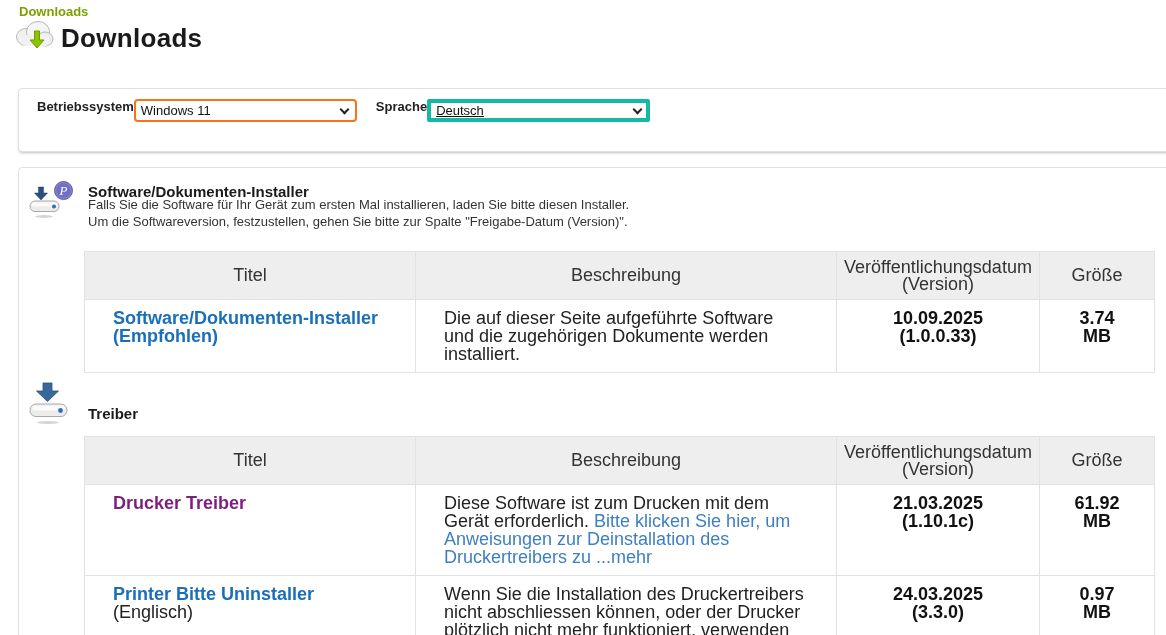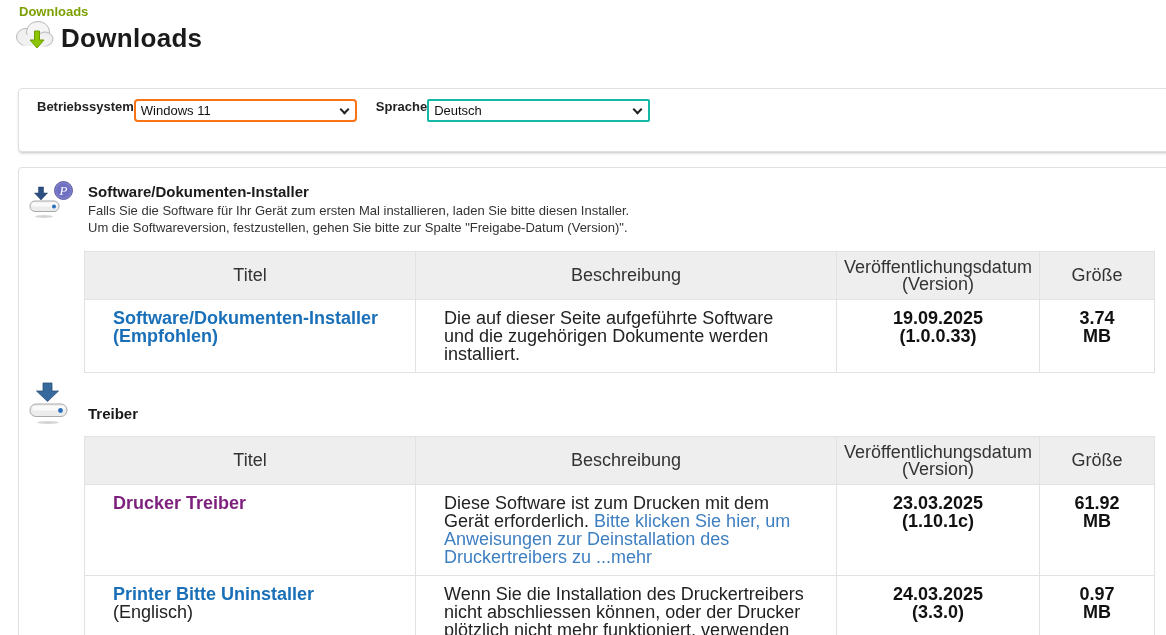--- a/index.html
+++ b/index.html
@@ -18,21 +18,21 @@
   .filter-panel { top:88px; height:64px; box-shadow:0 2px 3px -1px rgba(0,0,0,.25);
                   display:flex; padding:10px 0 0 18px; }
   .content-panel { top:167px; height:540px; }
 
   .filter-group { display:flex; flex-direction:row; margin-right:19px; }
   .filter-label { font-size:13px; font-weight:bold; color:#222; margin-bottom:7px; }
   .select-wrap { position:relative; width:223px; }
   select { width:223px; height:23px; font-size:13px; font-family:"Liberation Sans",sans-serif;
            background:#fff; appearance:none; -webkit-appearance:none; padding:0 22px 0 5px; color:#111; }
   .os-select { border:2px solid #f97316; border-radius:4px; }
-  .lang-select { border:2px solid #14b8a6; border-radius:2px; }
+  .lang-select { border:4px solid #14b8a6; border-radius:2px;text-decoration:underline; }
   .chevron { position:absolute; right:9px; top:7px; width:7px; height:7px;
              border-right:2px solid #222; border-bottom:2px solid #222;
              transform:rotate(45deg); pointer-events:none; }
 
   .section-icon { position:absolute; left:9px; }
   .section-title { position:absolute; left:69px; font-size:15px; font-weight:bold; color:#1a1a1a; }
   .section-desc { position:absolute; left:69px; font-size:13px; color:#333; line-height:17px; }
 
   table.dl { position:absolute; left:65px; width:1070px; border-collapse:collapse;
              font-size:18px; table-layout:fixed; }
@@ -102,21 +102,21 @@
       <rect x="2" y="22" width="29" height="10.5" rx="5" fill="#ececec" stroke="#a9a9a9"></rect>
       <rect x="3.5" y="23.5" width="26" height="4" rx="2" fill="#fafafa"></rect>
       <circle cx="26" cy="27.5" r="2" fill="#2a6fbd"></circle>
       <ellipse cx="16" cy="37.5" rx="9" ry="1.4" fill="#d5d5d5"></ellipse>
       <circle cx="35.5" cy="11.5" r="9" fill="#8080cd" stroke="#5f5f9e"></circle>
       <circle cx="35.5" cy="11.5" r="7.2" fill="#6f6fc4"></circle>
       <text x="35.5" y="16" font-size="13" font-style="italic" font-family="'Liberation Serif',serif" fill="#fff" text-anchor="middle">P</text>
     </svg>
   </span>
   <div class="section-title" style="top:15px;">Software/Dokumenten-Installer</div>
-  <div class="section-desc" style="top:34px;">
+  <div class="section-desc" style="top:28px;">
     <div>Falls Sie die Software für Ihr Gerät zum ersten Mal installieren, laden Sie bitte diesen Installer.</div>
     <div>Um die Softwareversion, festzustellen, gehen Sie bitte zur Spalte "Freigabe-Datum (Version)".</div>
   </div>
 
   <table class="dl t1">
     <colgroup>
         <col class="col-title">
         <col class="col-desc">
         <col class="col-date">
         <col class="col-size">
@@ -130,21 +130,21 @@
         <div>(Version)</div>
       </th>
       <th>Größe</th>
     </tr>
     <tr>
       <td>
         <a class="link">Software/Dokumenten-Installer (Empfohlen)</a>
       </td>
       <td>Die auf dieser Seite aufgeführte Software und die zugehörigen Dokumente werden installiert.</td>
       <td class="cell-center">
-        <div>19.09.2025</div>
+        <div>10.09.2025</div>
         <div>(1.0.0.33)</div>
       </td>
       <td class="cell-center">
         <div>3.74</div>
         <div>MB</div>
       </td>
     </tr>
   </tbody>
     </table>
 
@@ -178,21 +178,21 @@
     </tr>
     <tr class="row-tall">
       <td>
         <a class="link link-visited">Drucker Treiber</a>
       </td>
       <td>
         <span>Diese Software ist zum Drucken mit dem Gerät erforderlich. </span><a class="desc-link">Bitte klicken Sie hier, um Anweisungen zur Deinstallation des Druckertreibers zu</a>
         <a class="more-link">...mehr</a>
       </td>
       <td class="cell-center">
-        <div>23.03.2025</div>
+        <div>21.03.2025</div>
         <div>(1.10.1c)</div>
       </td>
       <td class="cell-center">
         <div>61.92</div>
         <div>MB</div>
       </td>
     </tr>
     <tr class="row-tall">
       <td>
         <a class="link">Printer Bitte Uninstaller</a>

